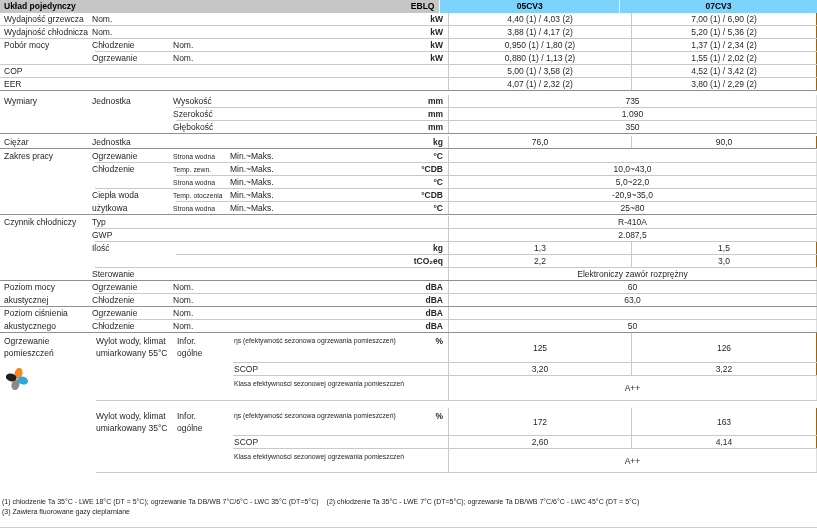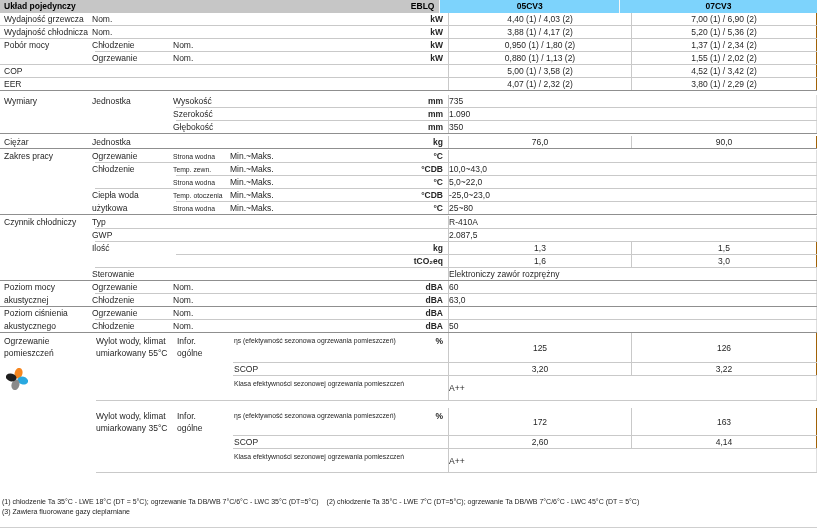--- a/index.html
+++ b/index.html
@@ -18,21 +18,21 @@
   
   .row { position: relative; display: flex; height: 13px; line-height: 13px; font-size: 8.5px; }
   .c1 { width: 92px; padding-left: 4px; white-space: nowrap; }
   .c2 { width: 81px; white-space: nowrap; }
   .c3 { width: 57px; white-space: nowrap; }
   .c4 { flex: 1; white-space: nowrap; }
   .sm { font-size: 6.8px; }
   .unit { font-weight: bold; padding-right: 5px; white-space: nowrap; }
   .v { width: 183px; text-align: center; border-left: 1px solid #c9c9c9; }
   .v2w { width: 186px; border-right: 1px solid #a16207; }
-  .vspan { width: 369px; text-align: left; border-left: 1px solid #c9c9c9; border-right: 1px solid #dedede; }
+  .vspan { width: 369px; text-align: center; border-left: 1px solid #c9c9c9; border-right: 1px solid #dedede; }
   
   .hr { position: absolute; bottom: 0; right: 0; height: 1px; background: #c9c9c9; }
   .hr-full { left: 0; } .hr-c2 { left: 95px; } .hr-c3 { left: 176px; }
   .dark { background: #8f8f8f; }
   
   .sec1 { margin-bottom: 4px; border-radius: 30px; } .sec2 { margin-bottom: 2px; }
   .sec3 { margin-bottom: 1px; } .sec4 { margin-bottom: 1px; }
   
   .s8 { display: flex; }
   .s8left { width: 96px; padding: 2px 0 0 4px; font-size: 8.5px; line-height: 12px; }
@@ -189,21 +189,21 @@
       <span class="unit">°C</span>
       <span class="vspan">5,0~22,0</span>
       <i class="hr hr-c2"></i>
     </div>
     <div class="row">
       <span class="c1"></span>
       <span class="c2">Ciepła woda</span>
       <span class="c3 sm">Temp. otoczenia</span>
       <span class="c4">Min.~Maks.</span>
       <span class="unit">°CDB</span>
-      <span class="vspan">-25,0~23,0</span>
+      <span class="vspan">-20,9~35,0</span>
       <i class="hr hr-c3"></i>
     </div>
     <div class="row">
       <span class="c1"></span>
       <span class="c2">użytkowa</span>
       <span class="c3 sm">Strona wodna</span>
       <span class="c4">Min.~Maks.</span>
       <span class="unit">°C</span>
       <span class="vspan">25~80</span>
       <i class="hr hr-full dark"></i>
@@ -232,21 +232,21 @@
       <span class="unit">kg</span>
       <span class="v">1,3</span>
       <span class="v v2w">1,5</span>
       <i class="hr hr-c3"></i>
     </div>
     <div class="row">
       <span class="c1"></span>
       <span class="c2"></span>
       <span class="c4"></span>
       <span class="unit">tCO₂eq</span>
-      <span class="v">1,6</span>
+      <span class="v">2,2</span>
       <span class="v v2w">3,0</span>
       <i class="hr hr-c2"></i>
     </div>
     <div class="row">
       <span class="c1"></span>
       <span class="c2">Sterowanie</span>
       <span class="c4"></span>
       <span class="vspan">Elektroniczy zawór rozprężny</span>
       <i class="hr hr-full dark"></i>
     </div>

